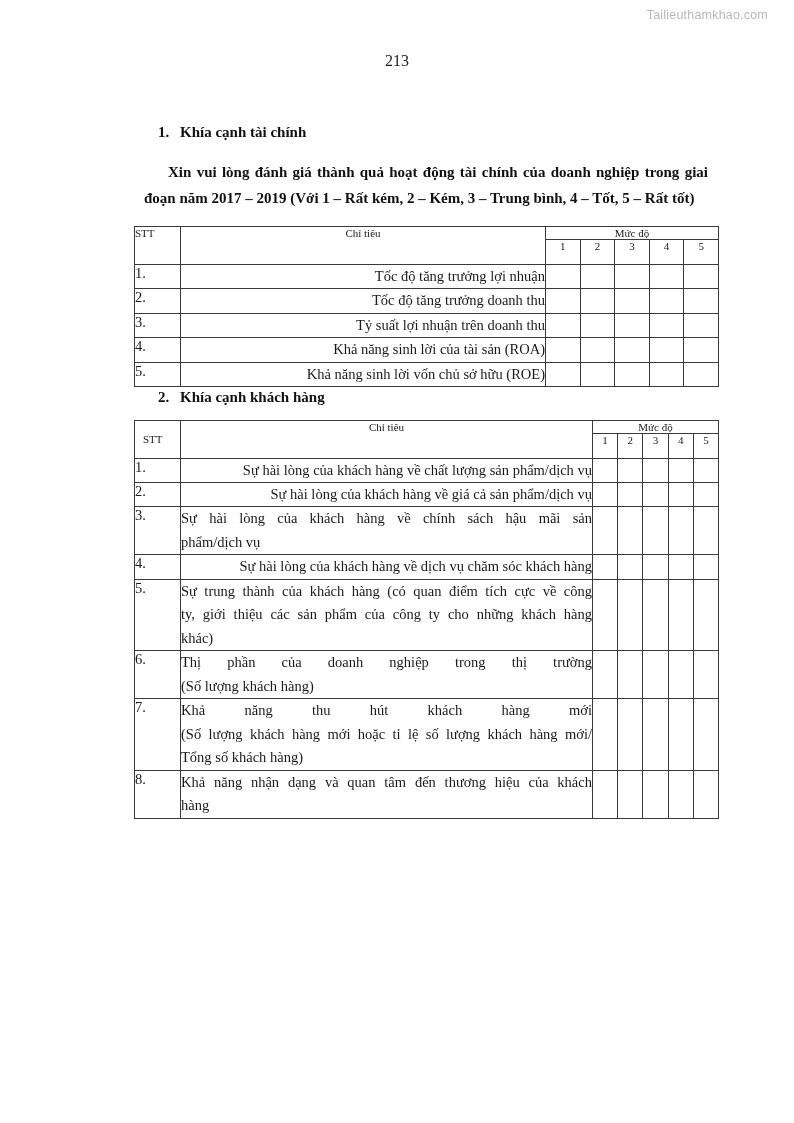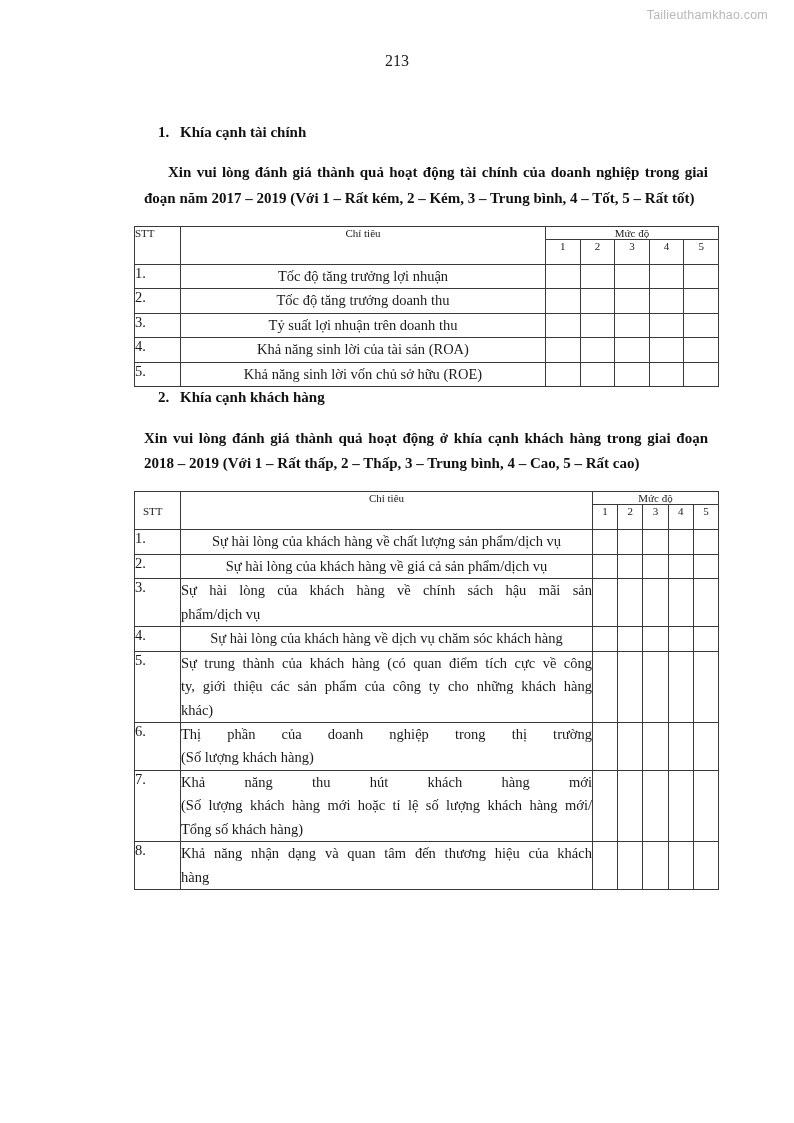--- a/index.html
+++ b/index.html
@@ -135,21 +135,21 @@
     padding: 5px 0 5px 8px;
     text-align: left;
   }
   td.c-text {
     padding: 5px 9px 5px 10px;
     text-align: justify;
     text-justify: inter-word;
     line-height: 1.62;
   }
   td.c-text.plain {
-    text-align: center;
+    text-align: right;
     border-radius: 6px;
   }
   td.c-rate {
     background: #ffffff;
   }
 
   .cell-line { display: block; }
 
   
   table.t-finance col.w-stt   { width: 46px; }
@@ -272,21 +272,20 @@
           </tr>
         </tbody>
     </table>
 
     <p class="section-heading indent">
       <span class="num">2.</span><span>Khía cạnh khách hàng</span>
     </p>
 
     <div class="gap-sm"></div>
 
-    <p class="intro">Xin vui lòng đánh giá thành quả hoạt động ở khía cạnh khách hàng trong giai đoạn 2018 – 2019 (Với 1 – Rất thấp, 2 – Thấp, 3 – Trung bình, 4 – Cao, 5 – Rất cao)</p>
 
     <div class="gap-xs"></div>
 
     <table class="survey t-customer">
       <colgroup>
         <col class="w-stt">
           <col class="w-text">
         <col class="w-rate">
           <col class="w-rate">
           <col class="w-rate">

